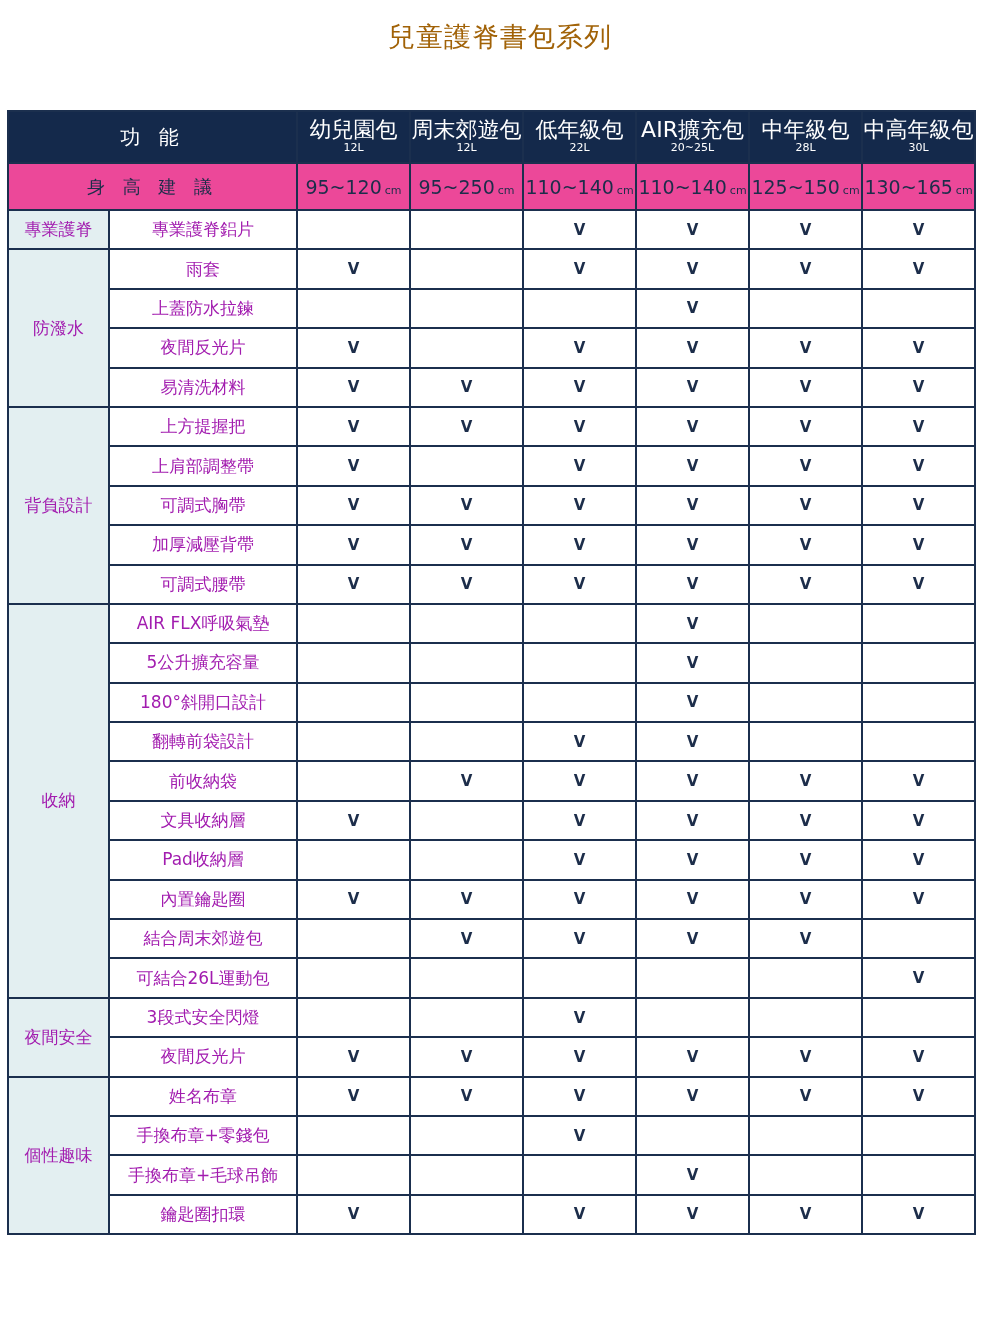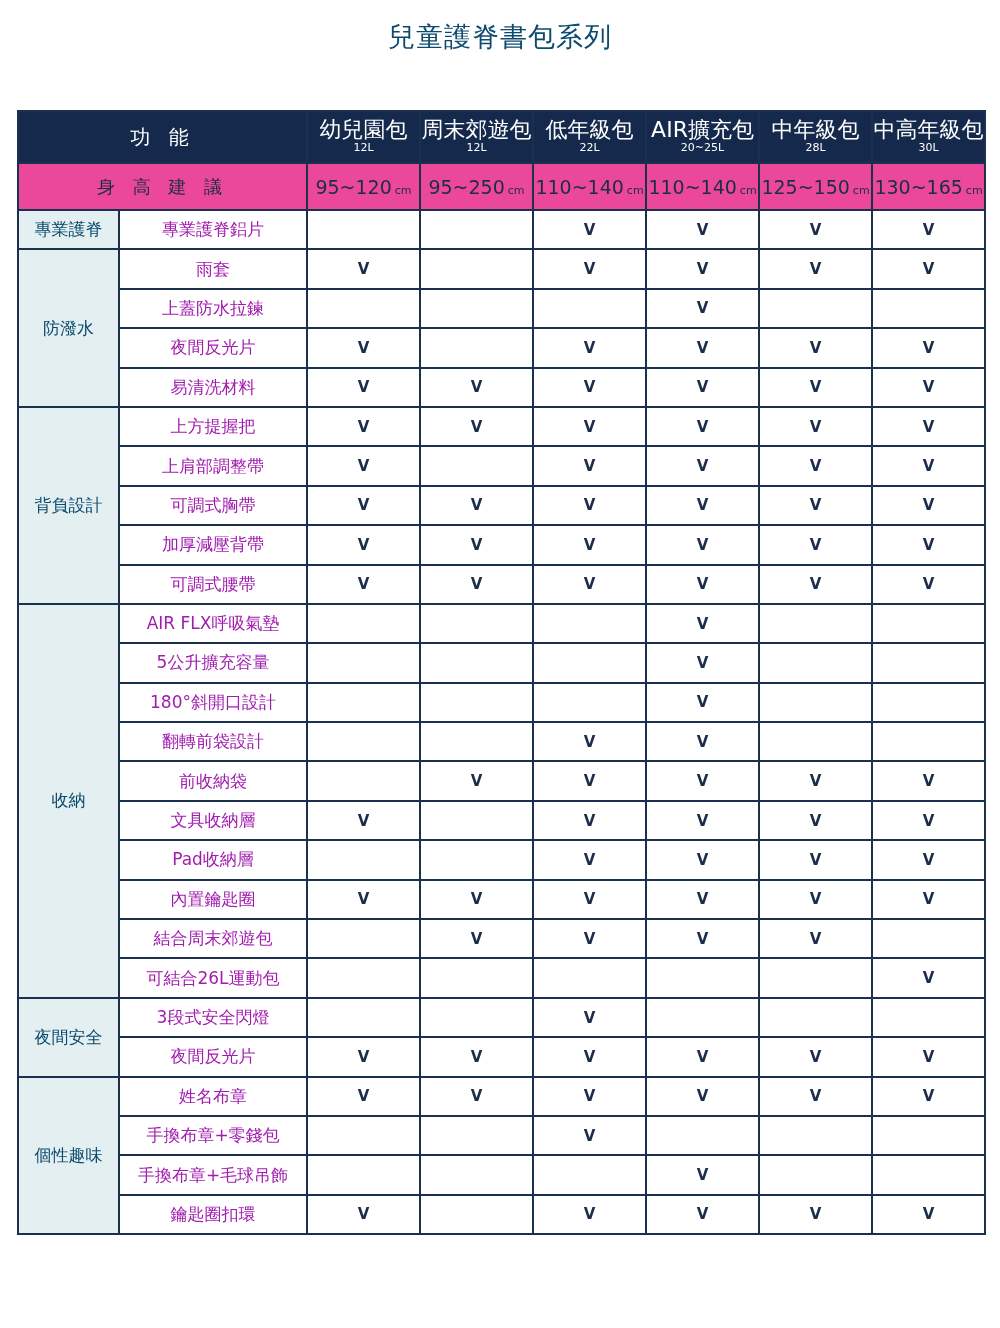--- a/index.html
+++ b/index.html
@@ -1,47 +1,47 @@
 <!DOCTYPE html>
 <html><head>
 <meta charset="utf-8">
 <style>
   html, body { margin: 0; padding: 0; background: #ffffff; }
   body {
     width: 1000px; height: 1328px; position: relative; overflow: hidden;
     font-family: "DejaVu Sans", "Liberation Sans", sans-serif;
     color: #1c2d4a;
   }
-  .title-block { position: absolute; left: 0; top: 20px; width: 1000px; text-align: center; color: #0c4a6e; }
+  .title-block { position: absolute; left: 0; top: 20px; width: 1000px; text-align: center; color: #a16207; }
   .title-line1 { font-size: 27px; line-height: 34px; letter-spacing: 1px; }
   .title-line2 { font-size: 30px; line-height: 38px; letter-spacing: 2px; }
 
   table.spec {
-    position: absolute; left: 17px; top: 110px;
+    position: absolute; left: 7px; top: 110px;
     width: 968px; border-collapse: collapse; table-layout: fixed;
     border: 2px solid #15803d;
   }
   table.spec td, table.spec th {
     border: 2px solid #1b2f4e; padding: 0; text-align: center; vertical-align: middle;
     overflow: hidden; white-space: nowrap;
   }
   col.c-cat { width: 101px; }
   col.c-feat { width: 188px; }
   col.c-prod { width: 113px; }
 
   tr.hdr th { background: #14294b; color: #ffffff; height: 50px; font-weight: normal; }
   tr.hdr th.func { font-size: 20px; letter-spacing: 6px; }
   .prod-name { display: block; font-size: 22px; line-height: 22px; }
   .prod-vol { display: block; font-size: 11px; line-height: 14px; }
 
   tr.height-row td { background: #ec4899; height: 45px; font-size: 19px; color: #1c2d4a; }
   tr.height-row td.hlabel { letter-spacing: 6px; font-size: 18px; }
   .unit { font-size: 11px; margin-left: 3px; }
 
-  td.cat { background: #e3eff1; font-size: 17px; color: #0c4a6e; }
+  td.cat { background: #e3eff1; font-size: 17px; color: #a21caf; }
   td.feat { background: #ffffff; font-size: 17px; color: #a21caf; }
   td.mark { background: #ffffff; font-size: 15px; font-weight: bold; color: #1c2d4a; }
   tr.frow td { height: 37.4px; }
 </style>
 </head>
 <body>
 
 <div class="title-block">
   <div class="title-line1">兒童護脊書包系列</div>
 </div>

